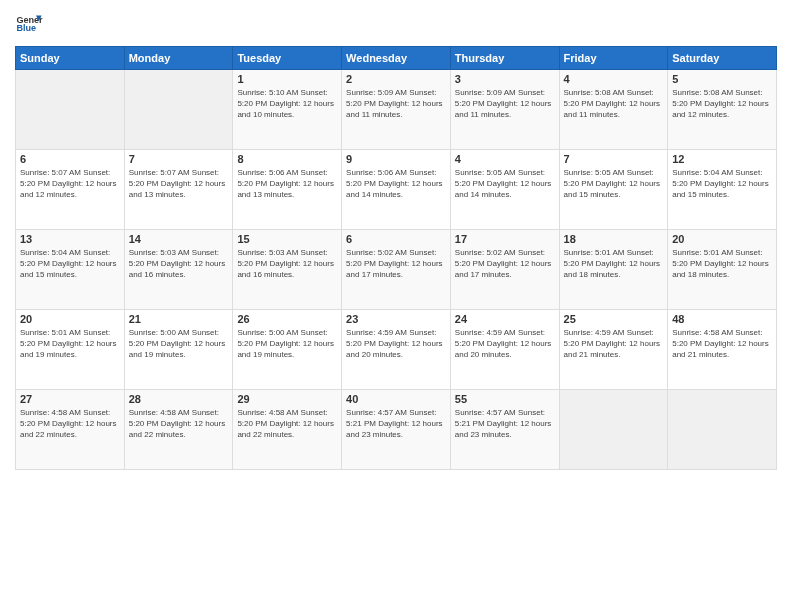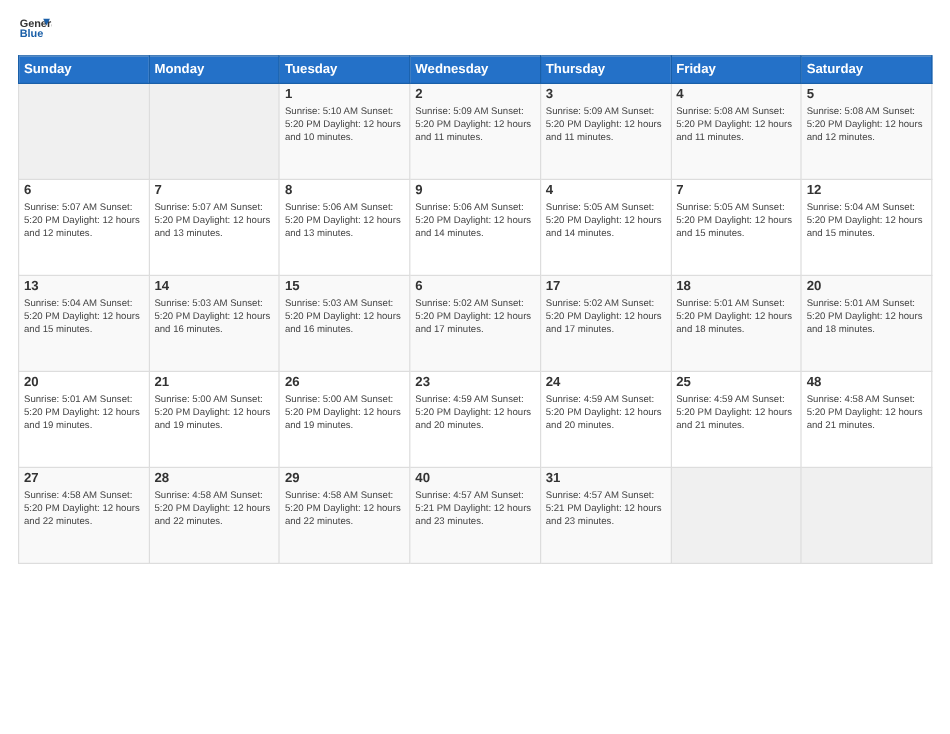--- a/index.html
+++ b/index.html
@@ -331,21 +331,21 @@
 and 22 minutes.</div>
           </td>
           <td>
             <div class="day-number">40</div>
             <div class="day-info">Sunrise: 4:57 AM
 Sunset: 5:21 PM
 Daylight: 12 hours
 and 23 minutes.</div>
           </td>
           <td>
-            <div class="day-number">31</div>
+            <div class="day-number">55</div>
             <div class="day-info">Sunrise: 4:57 AM
 Sunset: 5:21 PM
 Daylight: 12 hours
 and 23 minutes.</div>
           </td>
           <td class="empty-cell"></td>
           <td class="empty-cell"></td>
         </tr>
       </tbody>
   </table>

